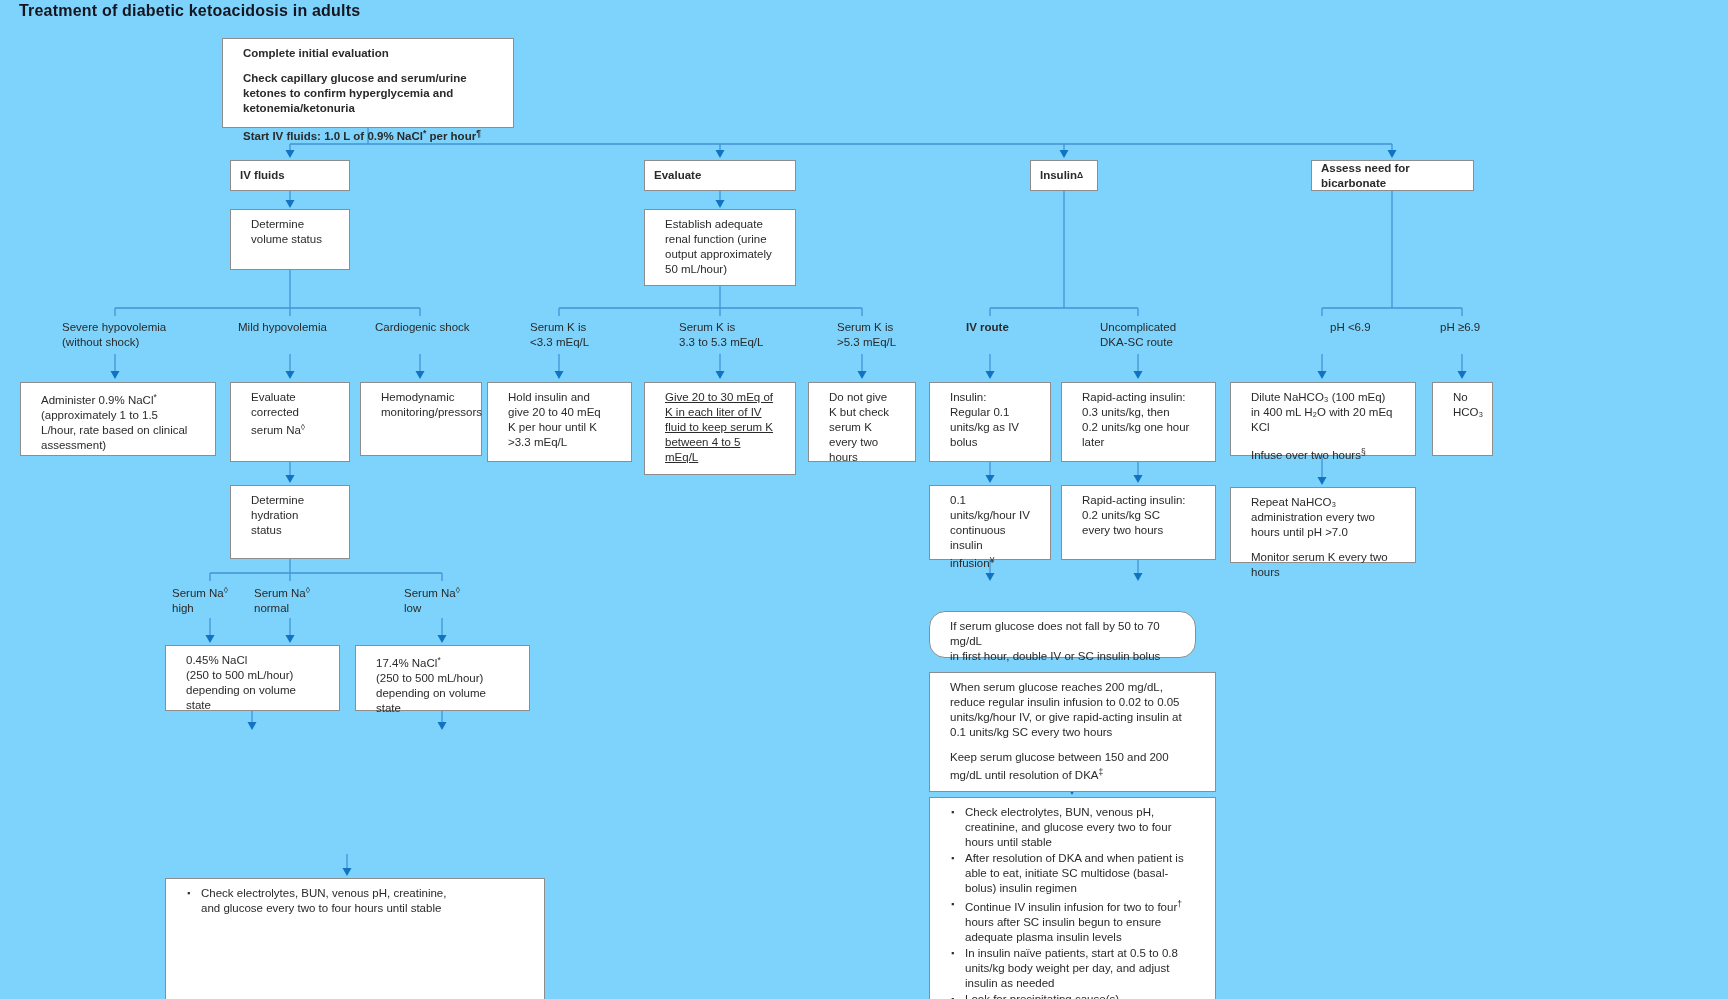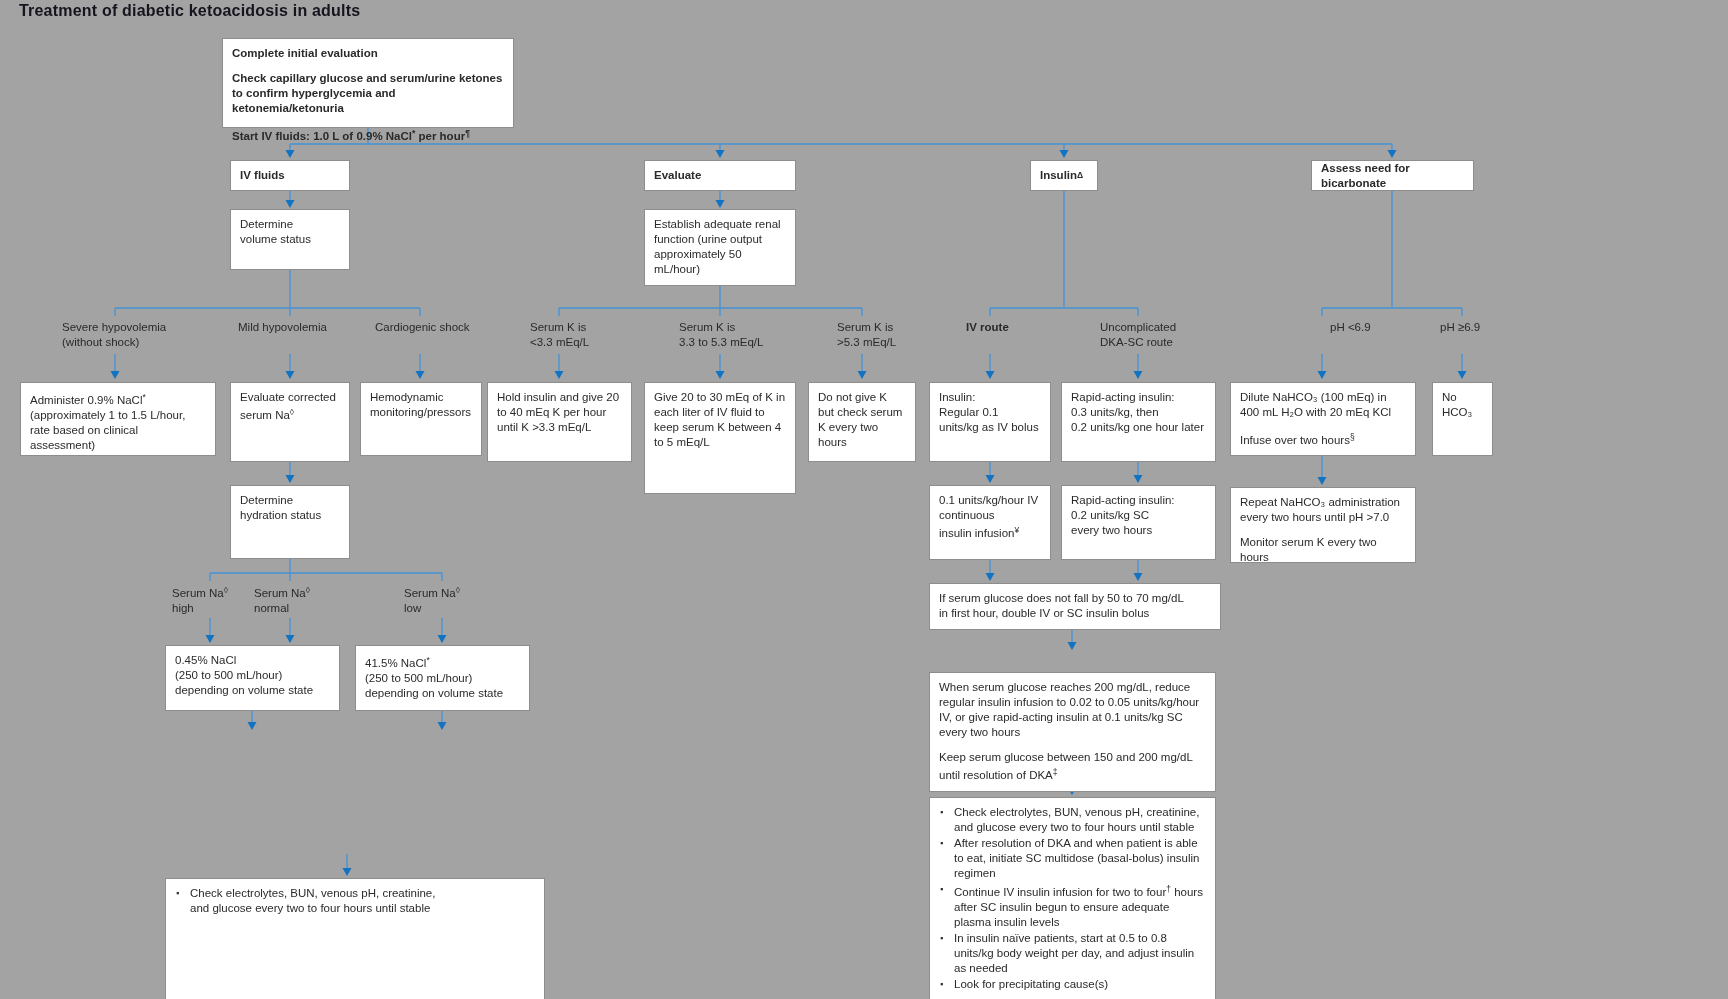--- a/index.html
+++ b/index.html
@@ -1,21 +1,21 @@
 <!DOCTYPE html>
 <html><head>
 <meta charset="utf-8">
 <style>
   html,body{margin:0;padding:0;background:#ffffff;}
-  .canvas{position:relative;width:1728px;height:999px;overflow:hidden;background:#a3a3a3;
+  .canvas{position:relative;width:1728px;height:999px;overflow:hidden;background:#7dd3fc;
           font-family:"Liberation Sans","DejaVu Sans",sans-serif;color:#222;}
   .title{position:absolute;left:19px;top:2px;font-size:16px;font-weight:700;color:#15151f;letter-spacing:.2px;}
   svg.wires{position:absolute;left:0;top:0;pointer-events:none;}
   .box{position:absolute;background:#fff;border:1px solid #8d8d8d;box-sizing:border-box;
-       padding:7px 9px;font-size:11.5px;line-height:15px;color:#2a2a2a;}
+       padding:7px 20px;font-size:11.5px;line-height:15px;color:#2a2a2a;}
   .box p{margin:0;}
   .box p + p{margin-top:10px;}
   .b{font-weight:700;}
   .hdr{display:flex;align-items:center;padding:0 9px;font-weight:700;}
   .lbl{position:absolute;font-size:11.5px;line-height:15px;color:#2a2a2a;white-space:nowrap;}
   .ln{display:block;}
   .sp{font-size:8.5px;vertical-align:4px;}
   .bl{display:flex;align-items:flex-start;}
   .bl + .bl{margin-top:1px;}
   .bdot{flex:none;width:14px;font-size:9px;line-height:15px;padding-left:1px;}
@@ -124,21 +124,21 @@
   </div>
   <div class="box" style="left:360px;top:382px;width:122px;height:74px;">
     <span>Hemodynamic monitoring/pressors</span>
   </div>
   <div class="box" style="left:230px;top:382px;width:120px;height:80px;">
     <span>Evaluate corrected serum Na</span><span class="sp">◊</span>
   </div>
   <div class="box" style="left:487px;top:382px;width:145px;height:80px;">
     <span>Hold insulin and give 20 to 40 mEq K per hour until K &gt;3.3 mEq/L</span>
   </div>
-  <div class="box" style="left:644px;top:382px;width:152px;height:112px;">
+  <div class="box" style="left:644px;top:382px;width:152px;height:93px;text-decoration:underline;">
     <span>Give 20 to 30 mEq of K in each liter of IV fluid to keep serum K between 4 to 5 mEq/L</span>
   </div>
   <div class="box" style="left:808px;top:382px;width:108px;height:80px;">
     <span>Do not give K but check serum K every two hours</span>
   </div>
   <div class="box" style="left:929px;top:382px;width:122px;height:80px;">
     <span class="ln">Insulin:</span>
     <span>Regular 0.1 units/kg as IV bolus</span>
   </div>
   <div class="box" style="left:1061px;top:382px;width:155px;height:80px;">
@@ -169,21 +169,21 @@
   <div class="lbl" style="left:404px;top:583px;">
     <span class="ln"><span>Serum Na</span><span class="sp">◊</span></span>
     <span class="ln">low</span>
   </div>
   <div class="box" style="left:165px;top:645px;width:175px;height:66px;">
     <span class="ln">0.45% NaCl</span>
     <span class="ln">(250 to 500 mL/hour)</span>
     <span class="ln">depending on volume state</span>
   </div>
   <div class="box" style="left:355px;top:645px;width:175px;height:66px;">
-    <span class="ln"><span>41.5% NaCl</span><span class="sp">*</span></span>
+    <span class="ln"><span>17.4% NaCl</span><span class="sp">*</span></span>
     <span class="ln">(250 to 500 mL/hour)</span>
     <span class="ln">depending on volume state</span>
   </div>
   <div class="box" style="left:165px;top:878px;width:380px;height:130px;">
     <div class="bl">
       <span class="bdot">▪</span>
       <div class="btxt">
         <span class="ln">Check electrolytes, BUN, venous pH, creatinine,</span>
         <span class="ln">and glucose every two to four hours until stable</span>
       </div>
@@ -193,21 +193,21 @@
   <div class="box" style="left:929px;top:485px;width:122px;height:75px;">
     <span class="ln">0.1 units/kg/hour IV</span>
     <span class="ln">continuous</span>
     <span class="ln"><span>insulin infusion</span><span class="sp">¥</span></span>
   </div>
   <div class="box" style="left:1061px;top:485px;width:155px;height:75px;">
     <span class="ln">Rapid-acting insulin:</span>
     <span class="ln">0.2 units/kg SC</span>
     <span class="ln">every two hours</span>
   </div>
-  <div class="box" style="left:929px;top:583px;width:292px;height:47px;">
+  <div class="box" style="left:929px;top:611px;width:267px;height:47px;border-radius:16px;">
     <span class="ln">If serum glucose does not fall by 50 to 70 mg/dL</span>
     <span class="ln">in first hour, double IV or SC insulin bolus</span>
   </div>
   <div class="box" style="left:929px;top:672px;width:287px;height:120px;">
     <p>When serum glucose reaches 200 mg/dL, reduce regular insulin infusion to 0.02 to 0.05 units/kg/hour IV, or give rapid-acting insulin at 0.1 units/kg SC every two hours</p>
     <p><span>Keep serum glucose between 150 and 200 mg/dL until resolution of DKA</span><span class="sp">‡</span></p>
   </div>
   <div class="box" style="left:929px;top:797px;width:287px;height:210px;">
     <div class="bl">
       <span class="bdot">▪</span>

